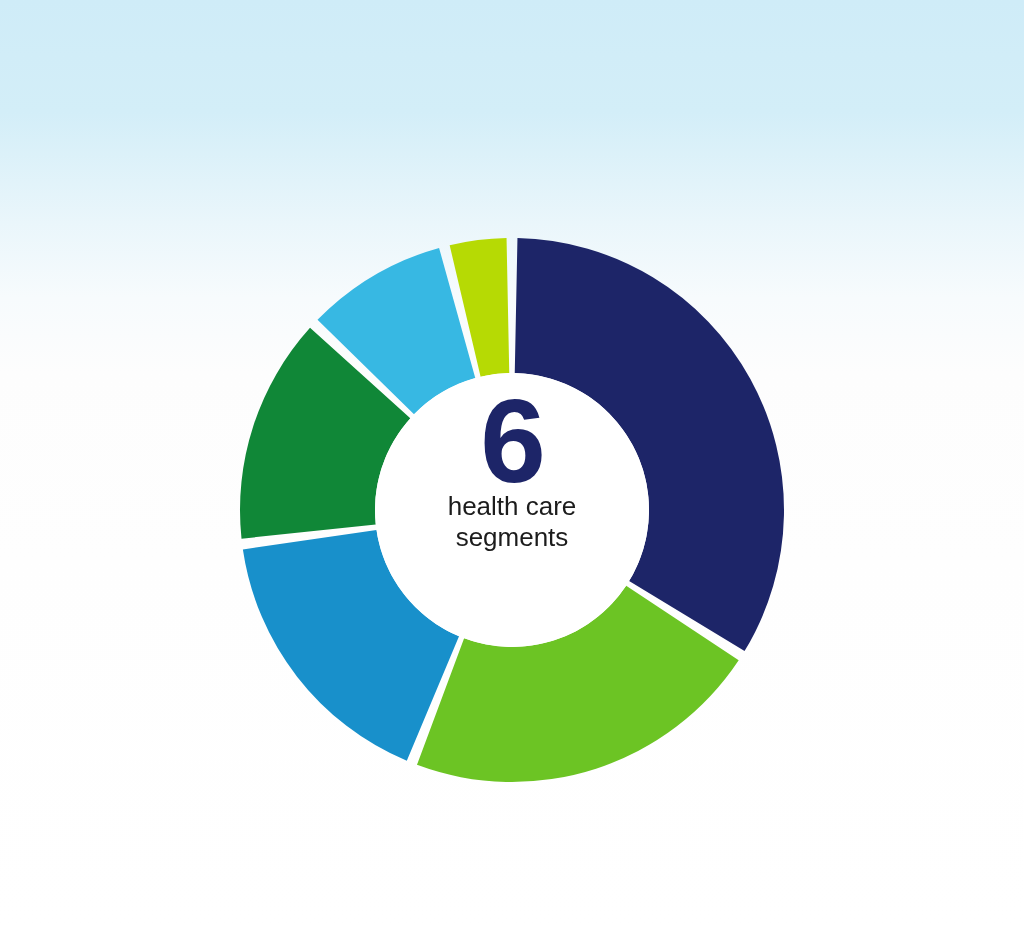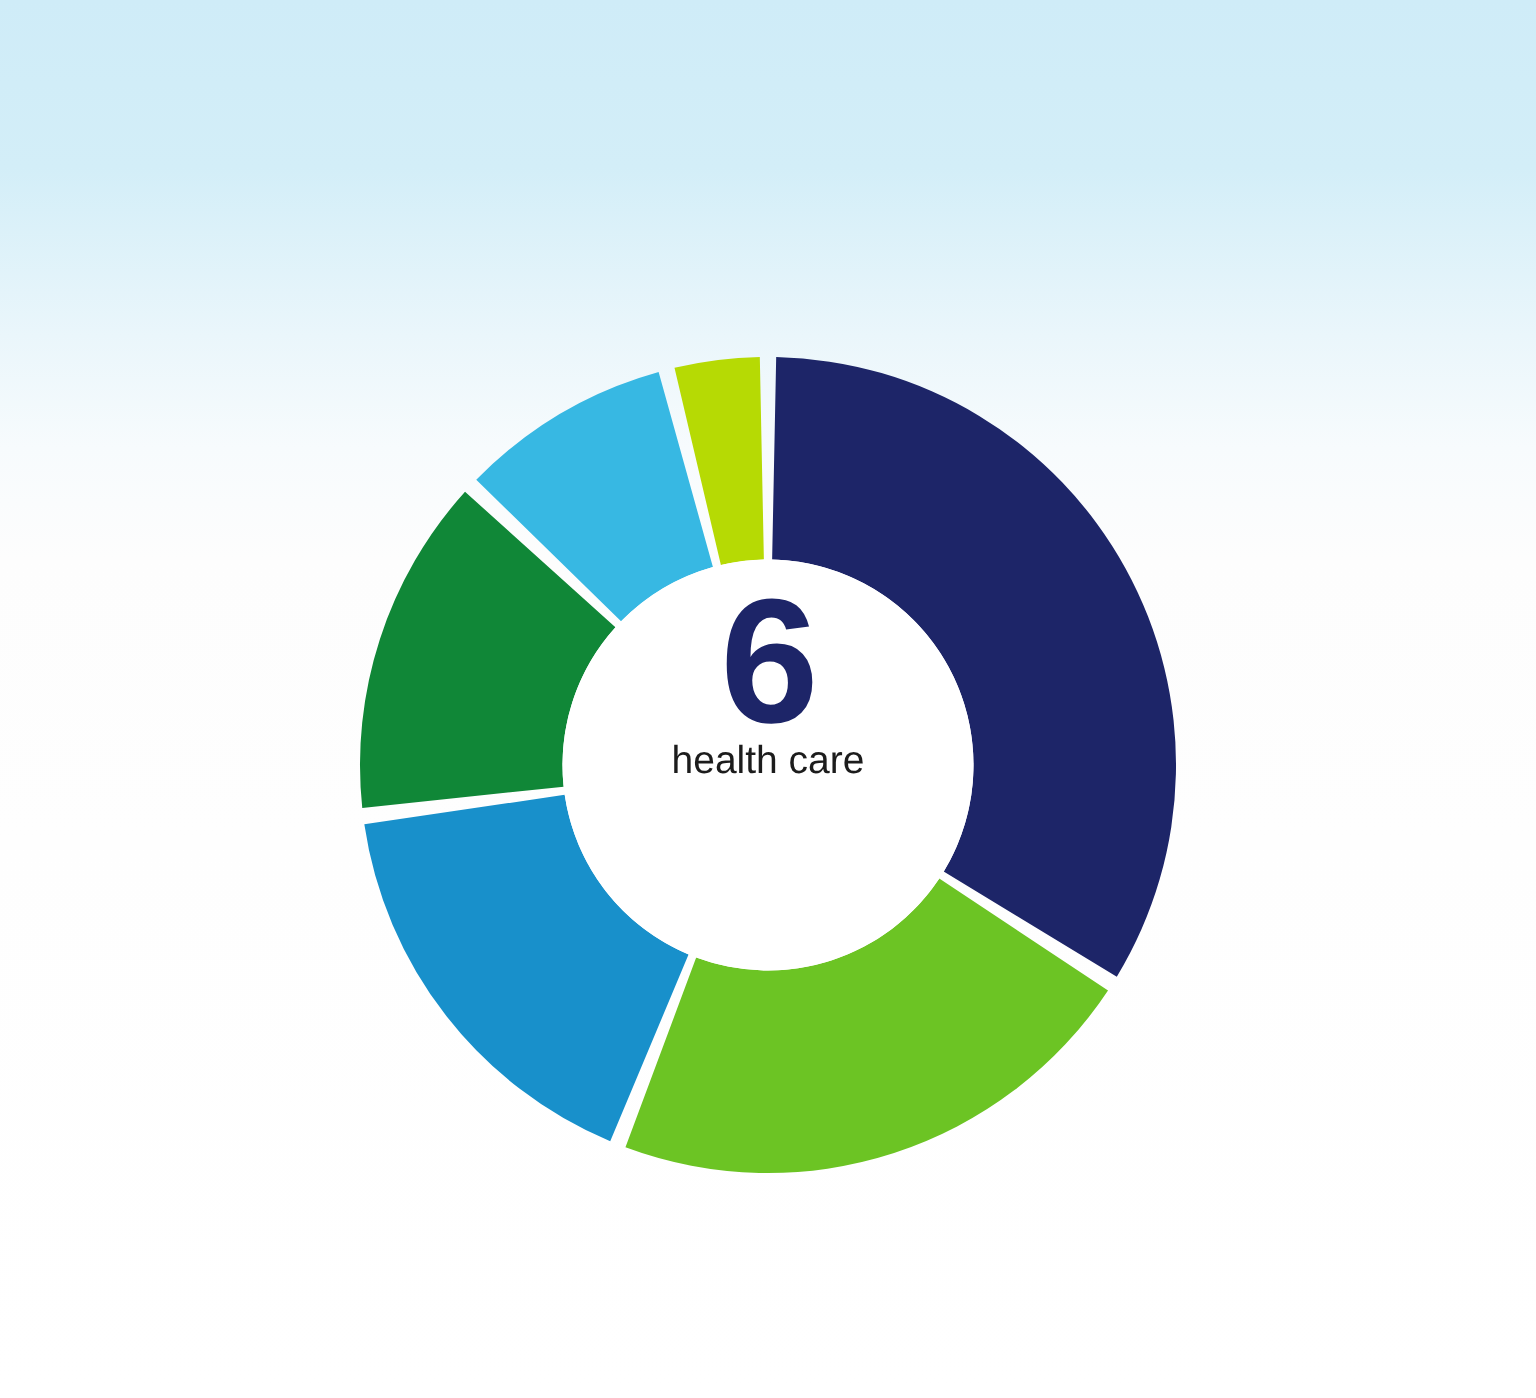--- a/index.html
+++ b/index.html
@@ -25,14 +25,15 @@
         <path d="M 241.51 538.67 A 272 272 0 0 1 310.02 327.82 L 410.27 418.24 A 137 137 0 0 0 375.76 524.44 Z" fill="#108737"></path>
         <path d="M 317.50 319.86 A 272 272 0 0 1 439.08 247.96 L 475.27 378.01 A 137 137 0 0 0 414.03 414.23 Z" fill="#37b8e3"></path>
         <path d="M 449.66 245.24 A 272 272 0 0 1 506.54 238.05 L 509.25 373.03 A 137 137 0 0 0 480.60 376.65 Z" fill="#b6da04"></path>
       </g>
     <circle cx="512" cy="510" r="137" fill="#ffffff"></circle>
   </svg>
 
   <div class="center-block">
     <div class="big-num">6</div>
     <div class="cap">health care</div>
+    <div class="cap">segments</div>
   </div>
 </div>
 
 </body></html>

